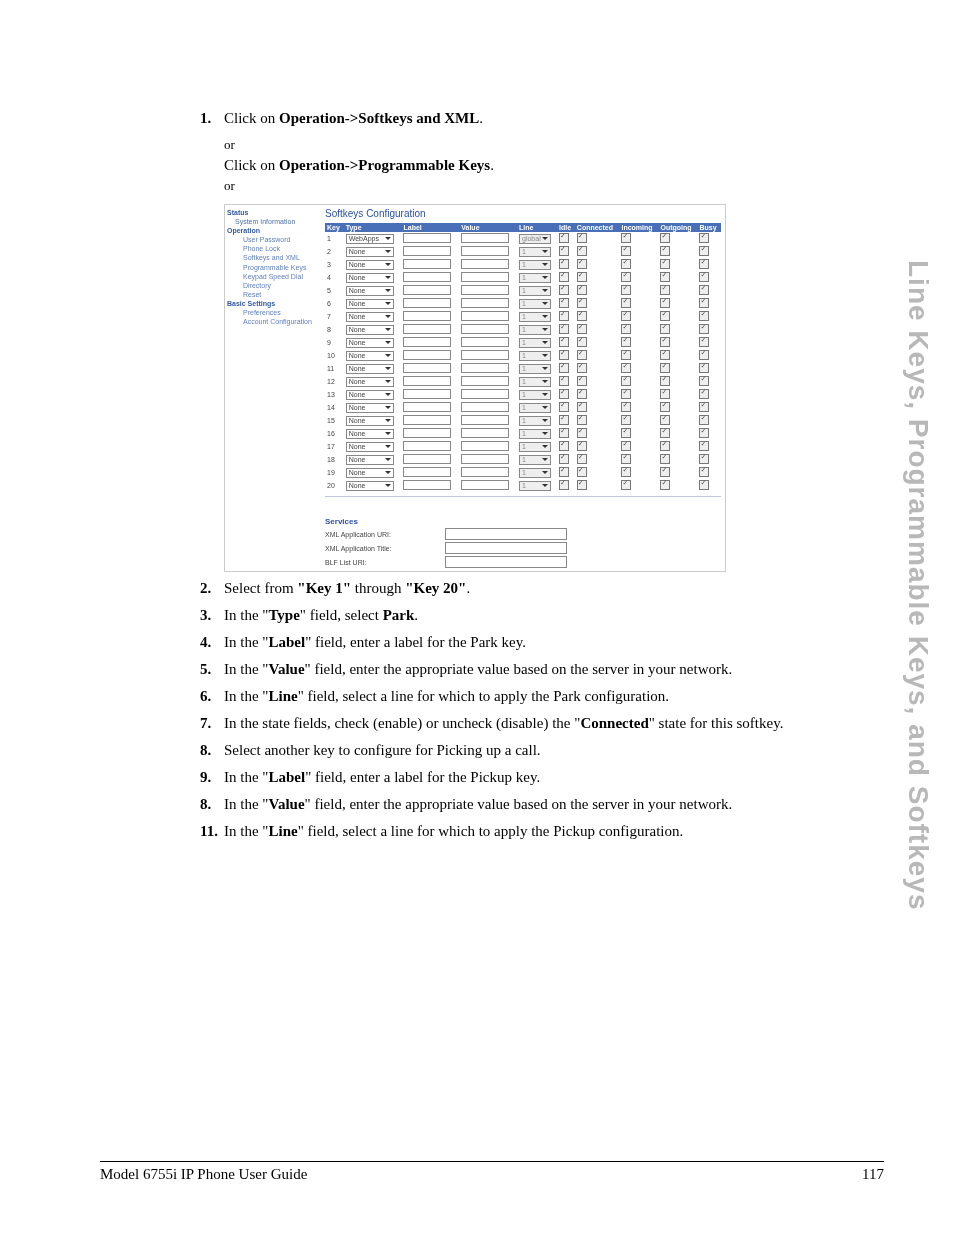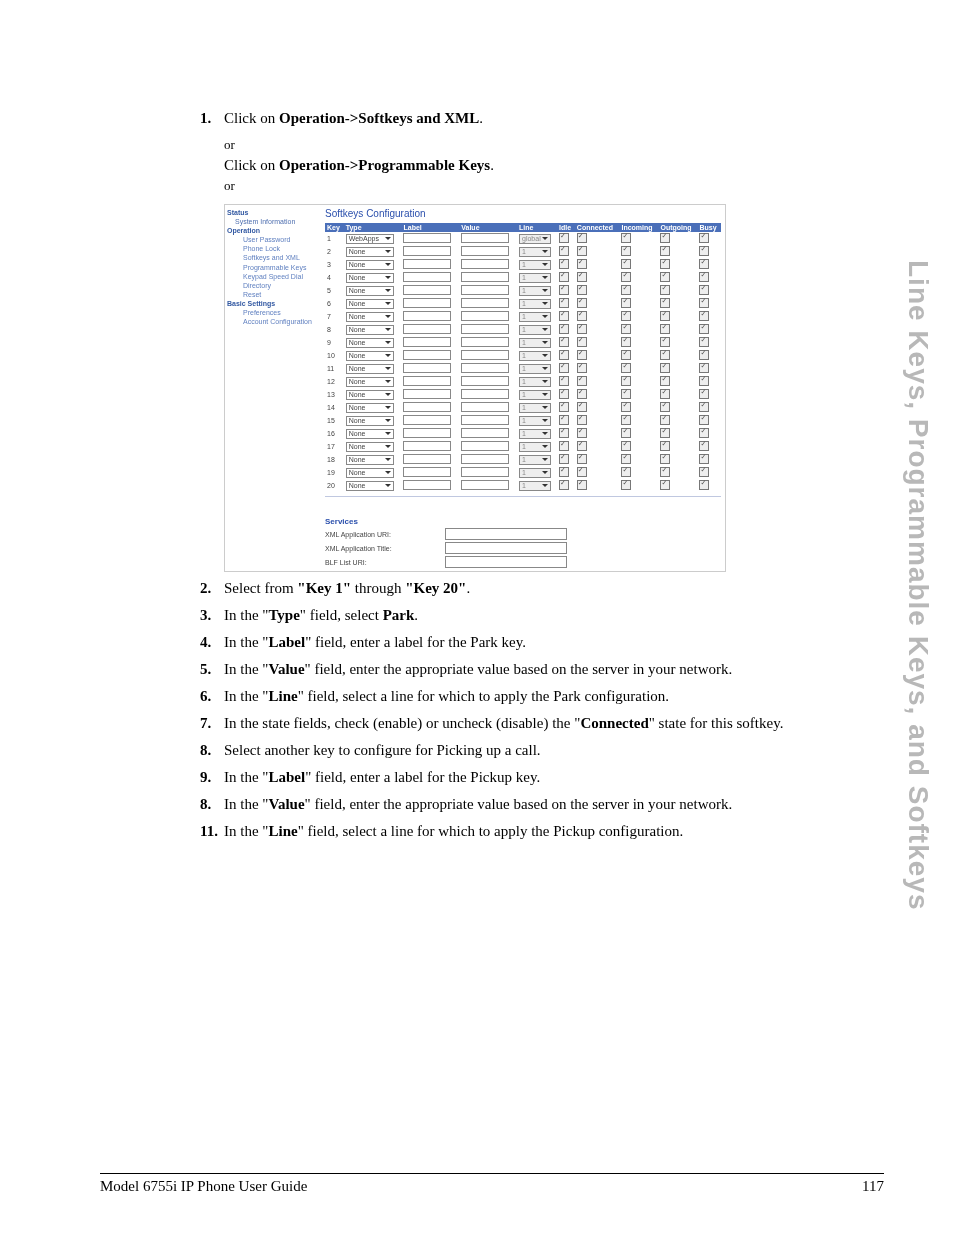--- a/index.html
+++ b/index.html
@@ -154,21 +154,21 @@
     font-size: 8px;
     border-top: 1px solid #c0c8e0;
     margin-top: 4px;
     padding-top: 20px;
   }
   .svcrow { display: flex; align-items: center; font-size: 7px; color: #444; margin-top: 2px; }
   .svcrow .lbl { width: 120px; }
   .svcrow .fld { border: 1px solid #888; width: 120px; height: 10px; background: #fff; }
   .footer {
     position: absolute;
-    bottom: 40px;
+    bottom: 52px;
     left: 100px;
     right: 70px;
     border-top: 1px solid #000;
     padding-top: 4px;
     display: flex;
     justify-content: space-between;
     font-size: 15px;
   }
 </style>
 </head>

